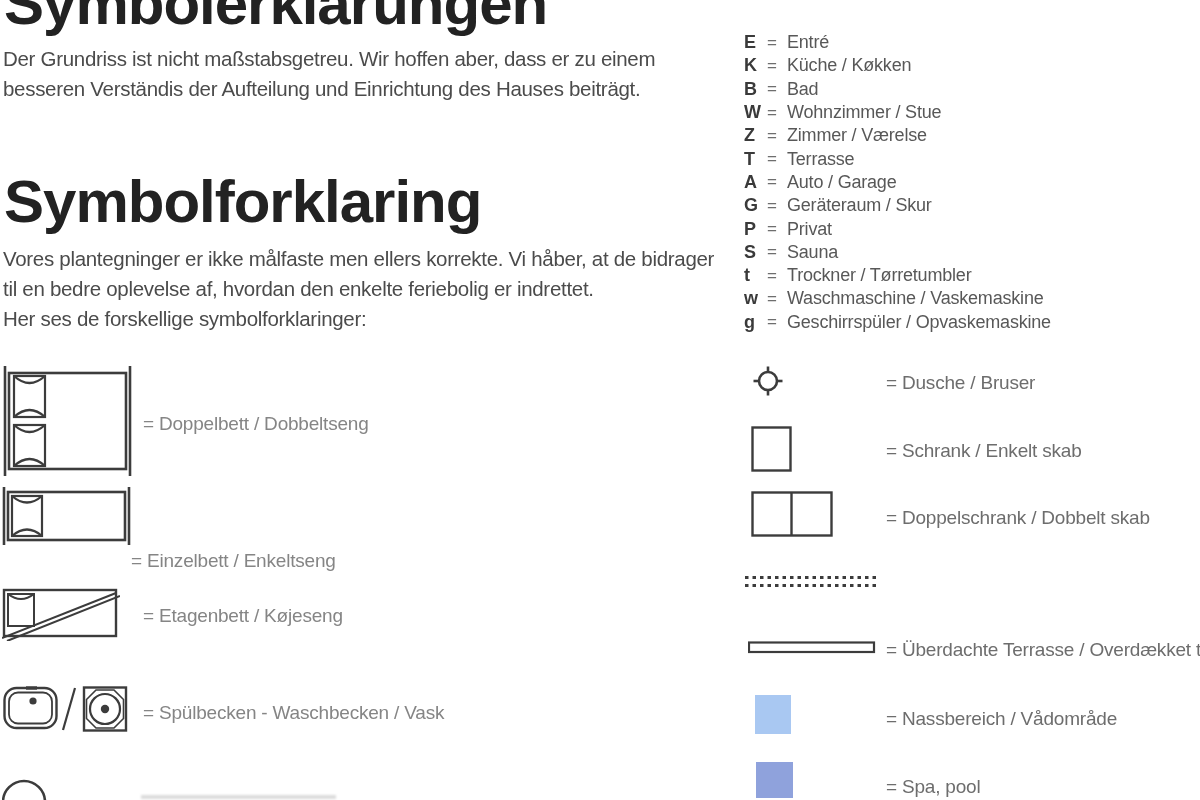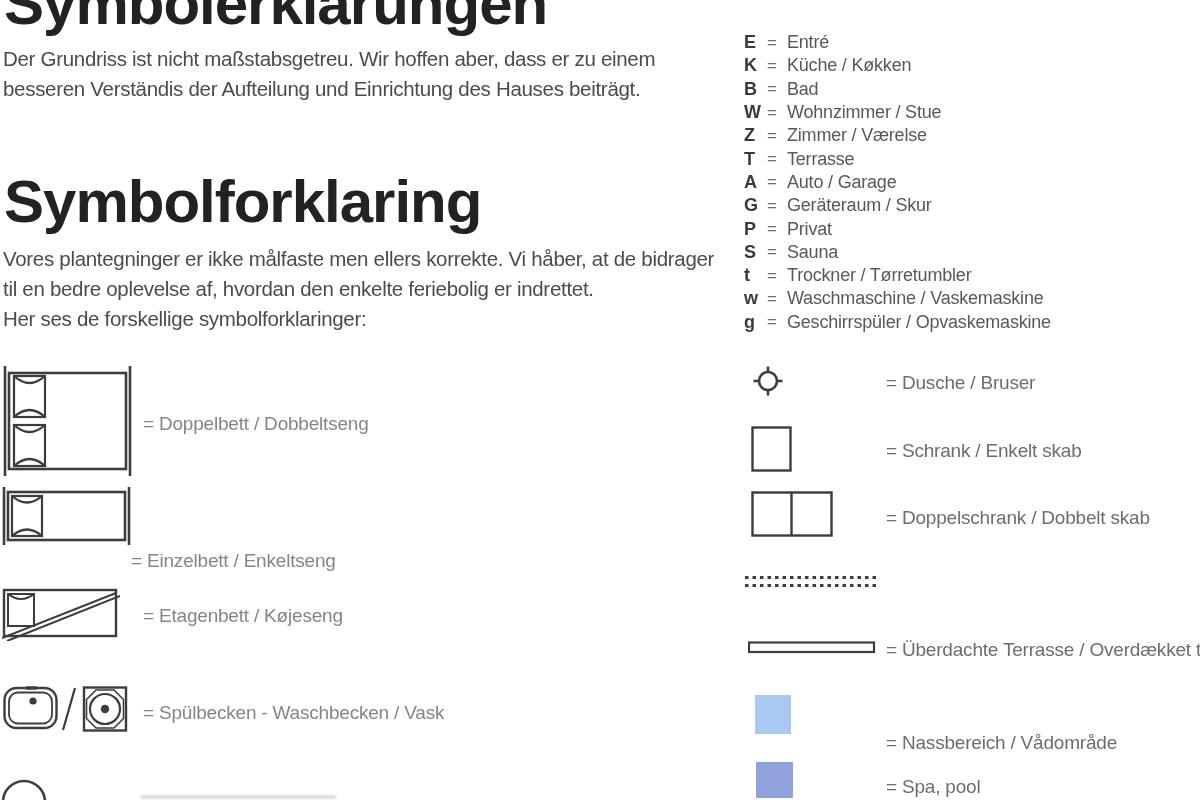--- a/index.html
+++ b/index.html
@@ -231,18 +231,18 @@
   </div>
 
   <div class="symwrap" style="left:748px; top:641px;">
     <svg width="128" height="13" viewBox="0 0 128 13">
       <rect x="1" y="1.5" width="125" height="9.5" fill="none" stroke="#3c3c3c" stroke-width="2.2"></rect>
     </svg>
   </div>
   <div class="sym-label right" style="left:886px; top:639px;">= Überdachte Terrasse / Overdækket terrasse</div>
 
   <div class="swatch" id="wet-square" style="background: rgb(169, 200, 242);"></div>
-  <div class="sym-label right" style="left:886px; top:732px;">= Nassbereich / Vådområde</div>
+  <div class="sym-label right" style="left:886px; top:708px;">= Nassbereich / Vådområde</div>
 
   <div class="swatch" id="spa-square" style="background: rgb(143, 162, 220);"></div>
   <div class="sym-label right" style="left:886px; top:776px;">= Spa, pool</div>
 
 </div>
 
 </body></html>

